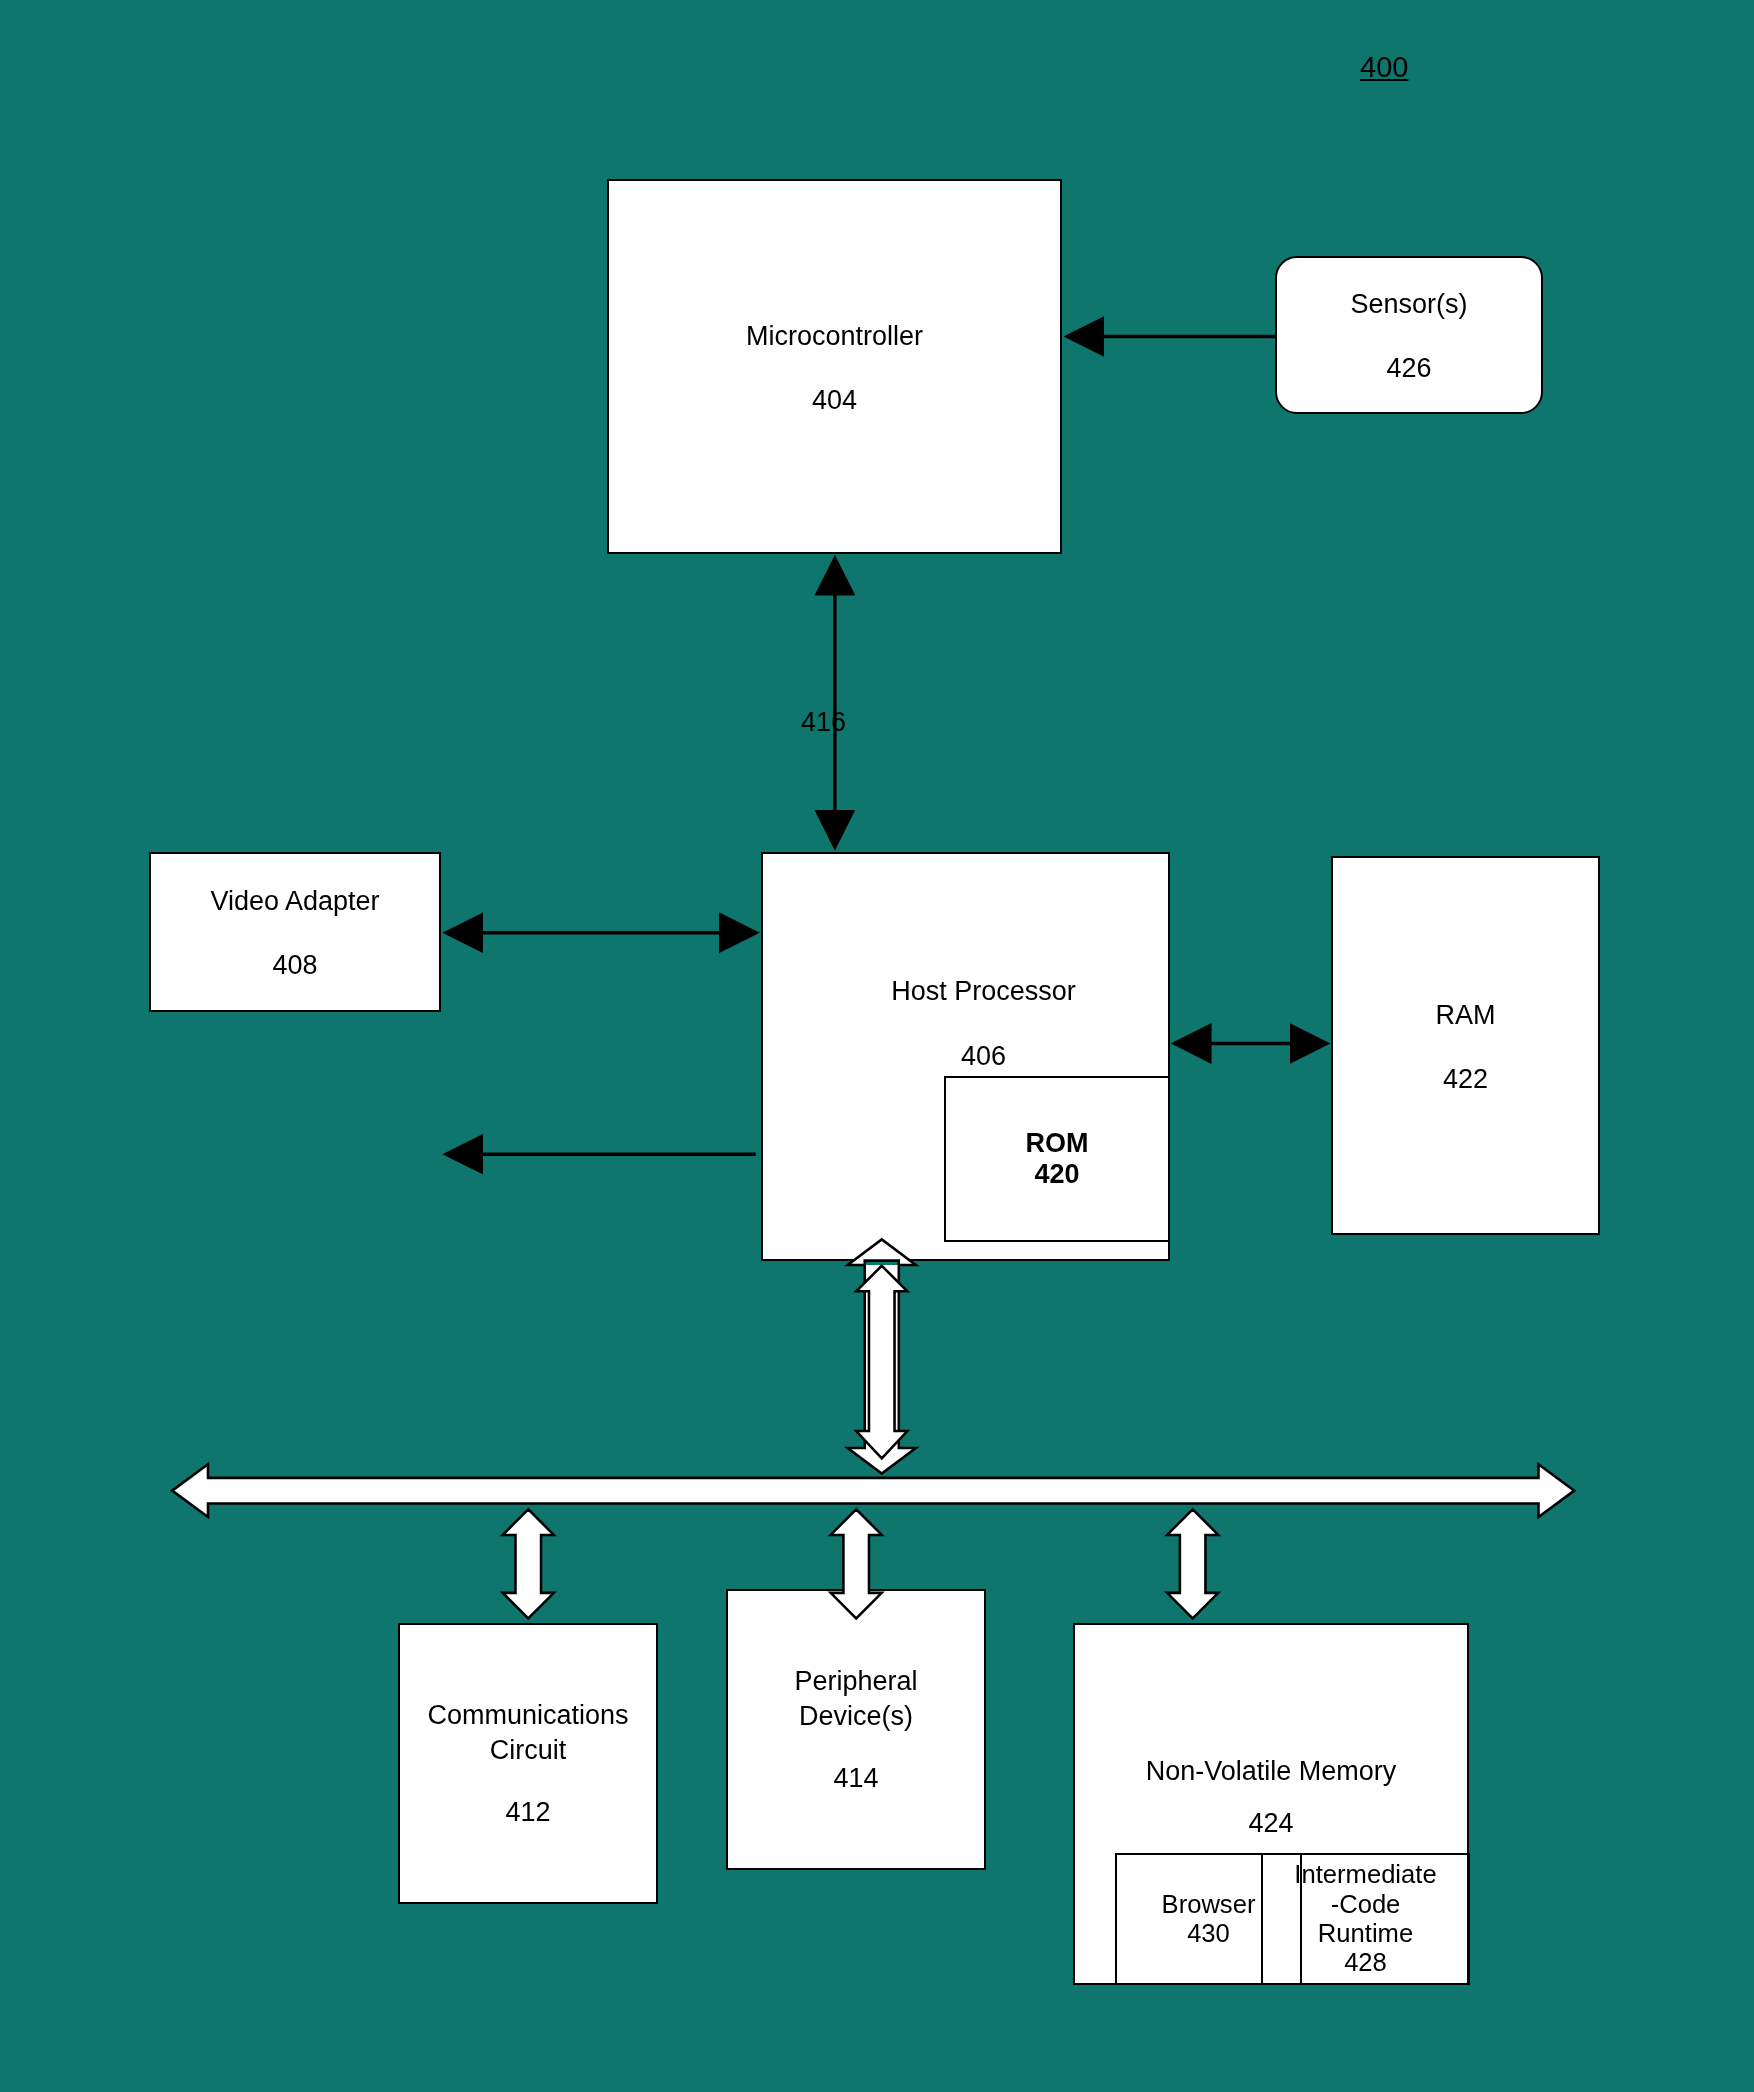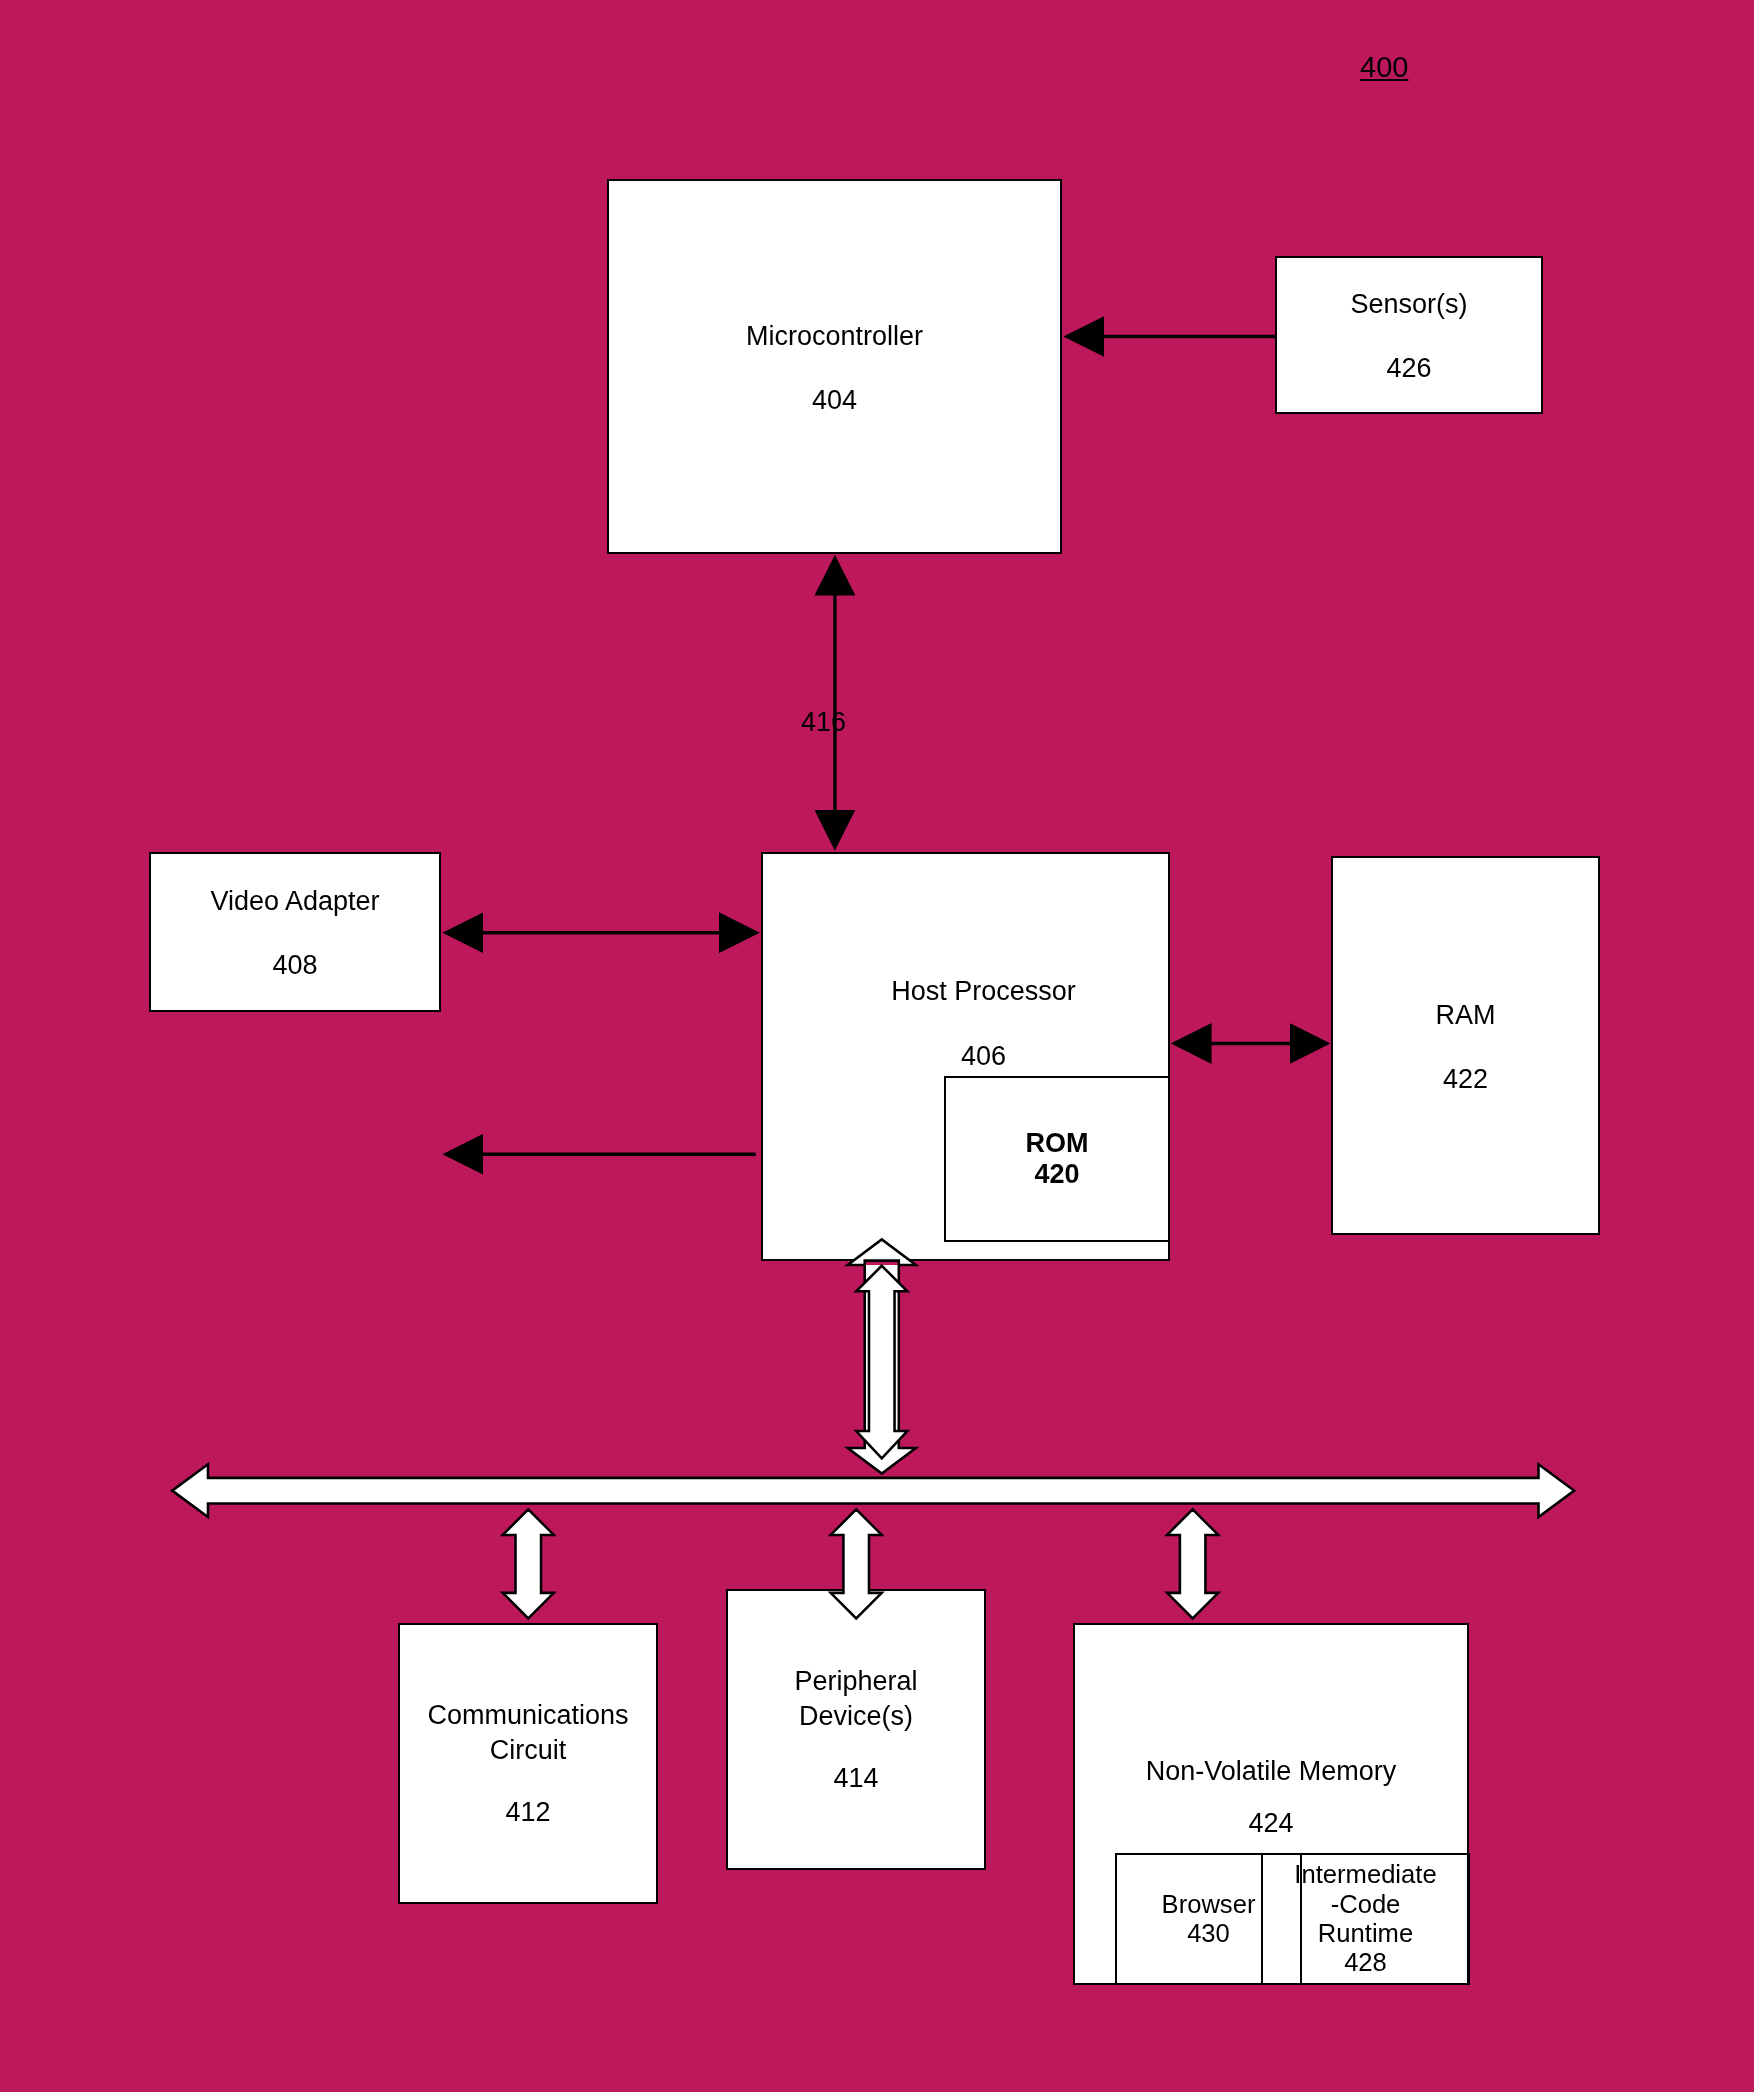--- a/index.html
+++ b/index.html
@@ -5,21 +5,21 @@
   html, body {
     margin: 0;
     padding: 0;
     background: white;
     font-family: Arial, Helvetica, sans-serif;
   }
   .canvas {
     position: relative;
     width: 1755px;
     height: 2092px;
-    background: #be185d;
+    background: #0f766e;
   }
   .box {
     position: absolute;
     border: 2.6px solid black;
     display: flex;
     flex-direction: column;
     justify-content: center;
     align-items: center;
     text-align: center;
     font-size: 27px;
@@ -79,21 +79,21 @@
 
 <div class="canvas">
 
   <div class="fignum" style="left:1360px; top:51px;">400</div>
 
   <div class="box" style="left:607px; top:179px; width:455px; height:375px;">
     <div class="label">Microcontroller</div>
     <div class="num">404</div>
   </div>
 
-  <div class="box" style="left:1275px; top:256px; width:268px; height:158px;">
+  <div class="box" style="left:1275px; top:256px; width:268px; height:158px;border-radius:22px;">
     <div class="label">Sensor(s)</div>
     <div class="num">426</div>
   </div>
 
   <div class="box" style="left:761px; top:852px; width:409px; height:409px; justify-content:flex-start; padding-top:119px;padding-left:36px;">
     <div class="label">Host Processor</div>
     <div class="num">406</div>
   </div>
 
   <div class="inner-box" style="left:944px; top:1076px; width:226px; height:166px;font-weight:bold;">

